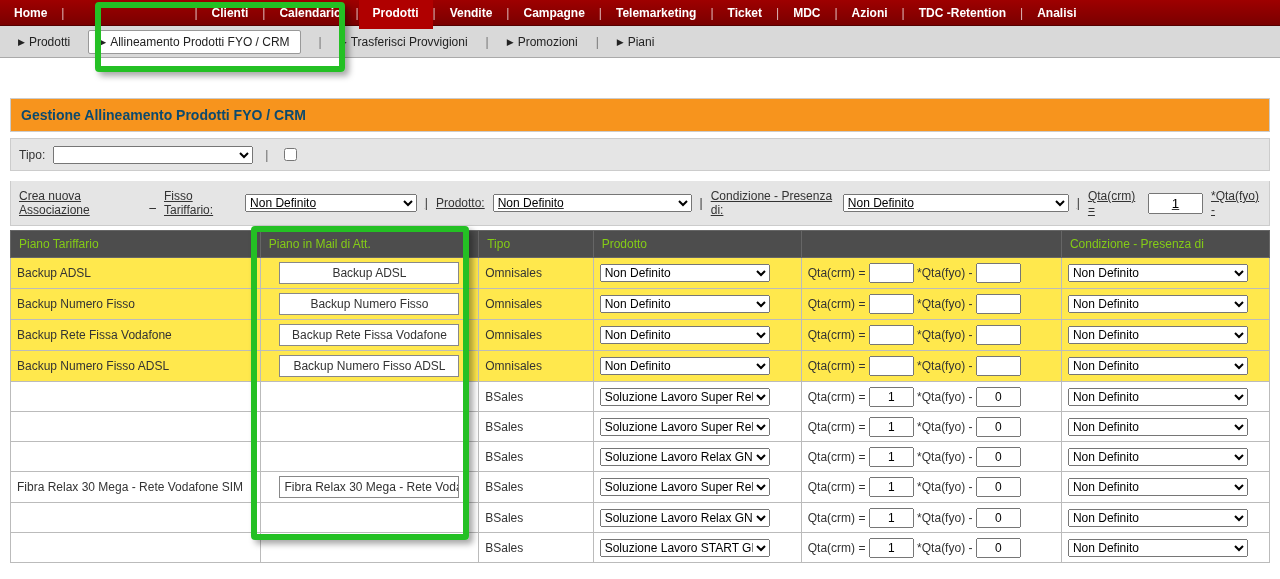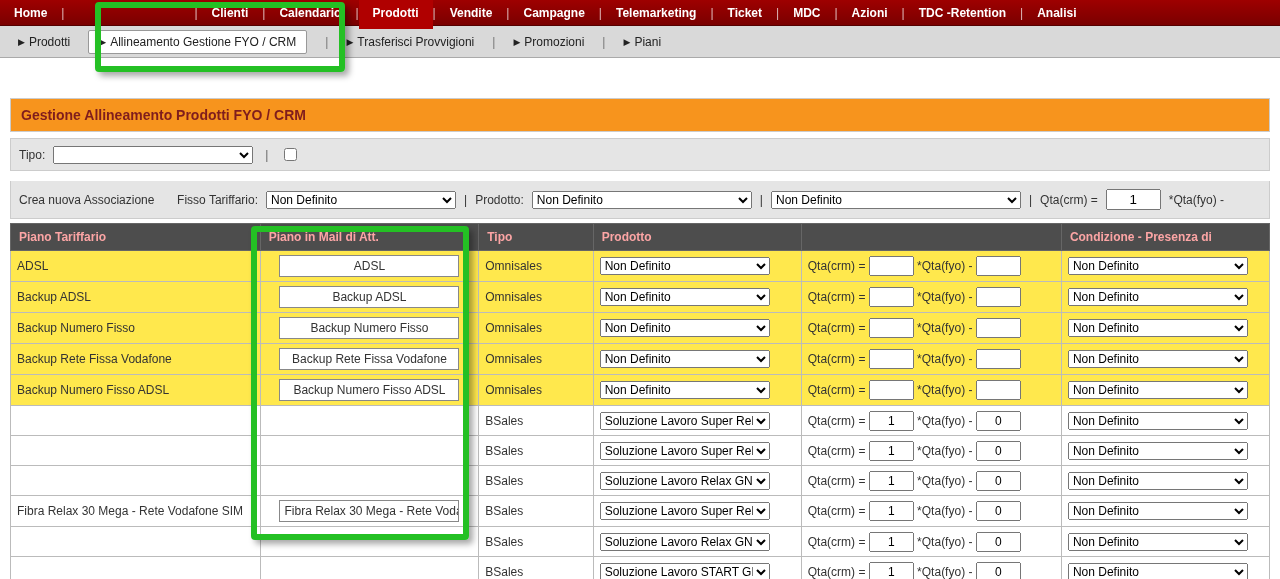--- a/index.html
+++ b/index.html
@@ -26,39 +26,39 @@
   .tri { font-size: 9px; }
   .subnav-sep { color: #777; margin-left: 18px; }
   .subnav-item.highlight-box {
     background: #fff; border: 1px solid #999; padding: 4px 10px; border-radius: 2px;
   }
   .green-outline-sub {
     position: absolute; border: 6px solid #24c024; border-radius: 4px; pointer-events: none;
     box-shadow: 4px 4px 6px rgba(0,0,0,0.35);
   }
   .page-title {
-    background: #f7941d; color: #7f1d1d; font-weight: bold; padding: 8px 10px; font-size: 14px; margin: 40px 10px 6px 10px;
+    background: #f7941d; color: #0c4a6e; font-weight: bold; padding: 8px 10px; font-size: 14px; margin: 40px 10px 6px 10px;
     border: 1px solid #ccc;
   }
   .filterbar {
     background: #e5e5e5; border: 1px solid #ccc; margin: 0 10px; padding: 6px 8px; display: flex; align-items: center; gap: 8px; font-size: 12px;
   }
   .filterbar label { font-weight: normal; }
   .filterbar select, .filterbar input[type=text] { font-size: 12px; }
   .filterbar .pipe { color: #666; margin: 0 4px; }
   .assocbar {
-    background: #e5e5e5; border: 1px solid #ccc; border-top: none; margin: 10px 10px 0 10px; padding: 8px; display: flex; align-items: center; gap: 8px; font-size: 12px; flex-wrap: nowrap;
+    background: #e5e5e5; border: 1px solid #ccc; border-top: none; margin: 10px 10px 0 10px; padding: 8px; display: flex; align-items: center; gap: 8px; font-size: 12px; flex-wrap: nowrap; text-decoration: underline;
   }
   .assocbar select { font-size: 12px; }
   .assocbar .qta-input { width: 55px; text-align: center; }
   table.grid {
     border-collapse: collapse; width: calc(100% - 20px); margin: 4px 10px 0 10px; table-layout: fixed;
   }
   table.grid th {
-    background: #4d4d4d; color: #fca5a5; font-weight: bold; text-align: left; padding: 6px 8px; font-size: 12px; border: 1px solid #666;
+    background: #4d4d4d; color: #84cc16; font-weight: normal; text-align: left; padding: 6px 8px; font-size: 12px; border: 1px solid #666;
   }
   table.grid td {
     border: 1px solid #bbb; padding: 4px 6px; font-size: 12px; vertical-align: middle; height: 30px;
   }
   tr.yellow td { background: #ffe84d; }
   tr.white td { background: #fff; }
   .cell-btn {
     display: block; width: 180px; margin: 0 auto; padding: 3px 4px; background: #fff; border: 1px solid #888; text-align: center; font-size: 12px; cursor: pointer; white-space: nowrap; overflow: hidden;
   }
   .prod-select { width: 170px; font-size: 12px; }
@@ -112,21 +112,21 @@
     <span class="topnav-item">Analisi</span>
   </div>
 
   <div class="subnav">
     <span class="subnav-item">
       <span class="tri">▶</span>
       <span>Prodotti</span>
     </span>
     <span class="subnav-item highlight-box">
       <span class="tri">▶</span>
-      <span>Allineamento Gestione FYO / CRM</span>
+      <span>Allineamento Prodotti FYO / CRM</span>
     </span>
     <span class="subnav-sep">|</span>
     <span class="subnav-item">
       <span class="tri">▶</span>
       <span>Trasferisci Provvigioni</span>
     </span>
     <span class="subnav-sep">|</span>
     <span class="subnav-item">
       <span class="tri">▶</span>
       <span>Promozioni</span>
@@ -151,20 +151,21 @@
 
   <div class="assocbar">
     <span>Crea nuova Associazione</span>
     &nbsp;&nbsp;
     <span>Fisso Tariffario:</span>
     <select style="width:190px"><option>Non Definito</option></select>
     <span class="pipe">|</span>
     <span>Prodotto:</span>
     <select style="width:220px"><option>Non Definito</option></select>
     <span class="pipe">|</span>
+    <span>Condizione - Presenza di:</span>
     <select style="width:250px"><option>Non Definito</option></select>
     <span class="pipe">|</span>
     <span>Qta(crm) =</span>
     <input class="qta-input" type="text" value="1" style="">
     <span>*Qta(fyo) -</span>
   </div>
 
   <table class="grid">
     <colgroup>
       <col class="col-piano">
@@ -179,30 +180,20 @@
         <th>Piano Tariffario</th>
         <th>Piano in Mail di Att.</th>
         <th>Tipo</th>
         <th>Prodotto</th>
         <th></th>
         <th>Condizione - Presenza di</th>
       </tr>
     </thead>
     <tbody id="grid-body">
         <tr class="yellow">
-          <td>ADSL</td>
-          <td>
-            <span class="cell-btn">ADSL</span>
-          </td>
-          <td>Omnisales</td>
-          <td><select class="prod-select"><option>Non Definito</option></select></td>
-          <td class="qta-cell"><span>Qta(crm) = </span><input type="text" style=""><span> *Qta(fyo) - </span><input type="text" style=""></td>
-          <td><select class="cond-select"><option>Non Definito</option></select></td>
-        </tr>
-        <tr class="yellow">
           <td>Backup ADSL</td>
           <td>
             <span class="cell-btn">Backup ADSL</span>
           </td>
           <td>Omnisales</td>
           <td><select class="prod-select"><option>Non Definito</option></select></td>
           <td class="qta-cell"><span>Qta(crm) = </span><input type="text" style=""><span> *Qta(fyo) - </span><input type="text" style=""></td>
           <td><select class="cond-select"><option>Non Definito</option></select></td>
         </tr>
         <tr class="yellow">

